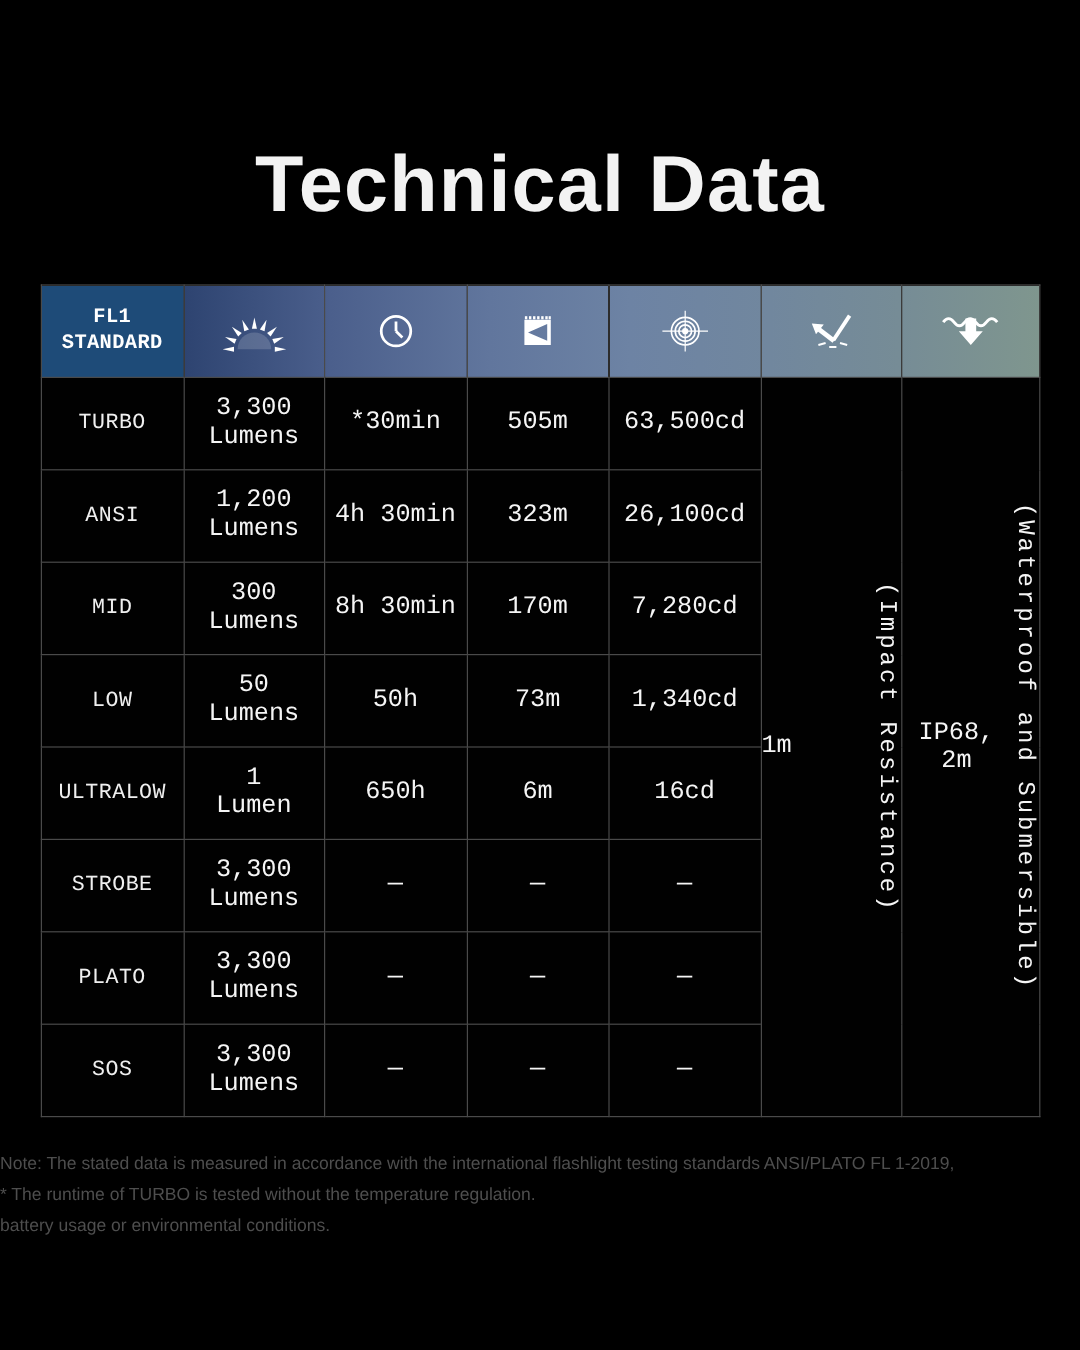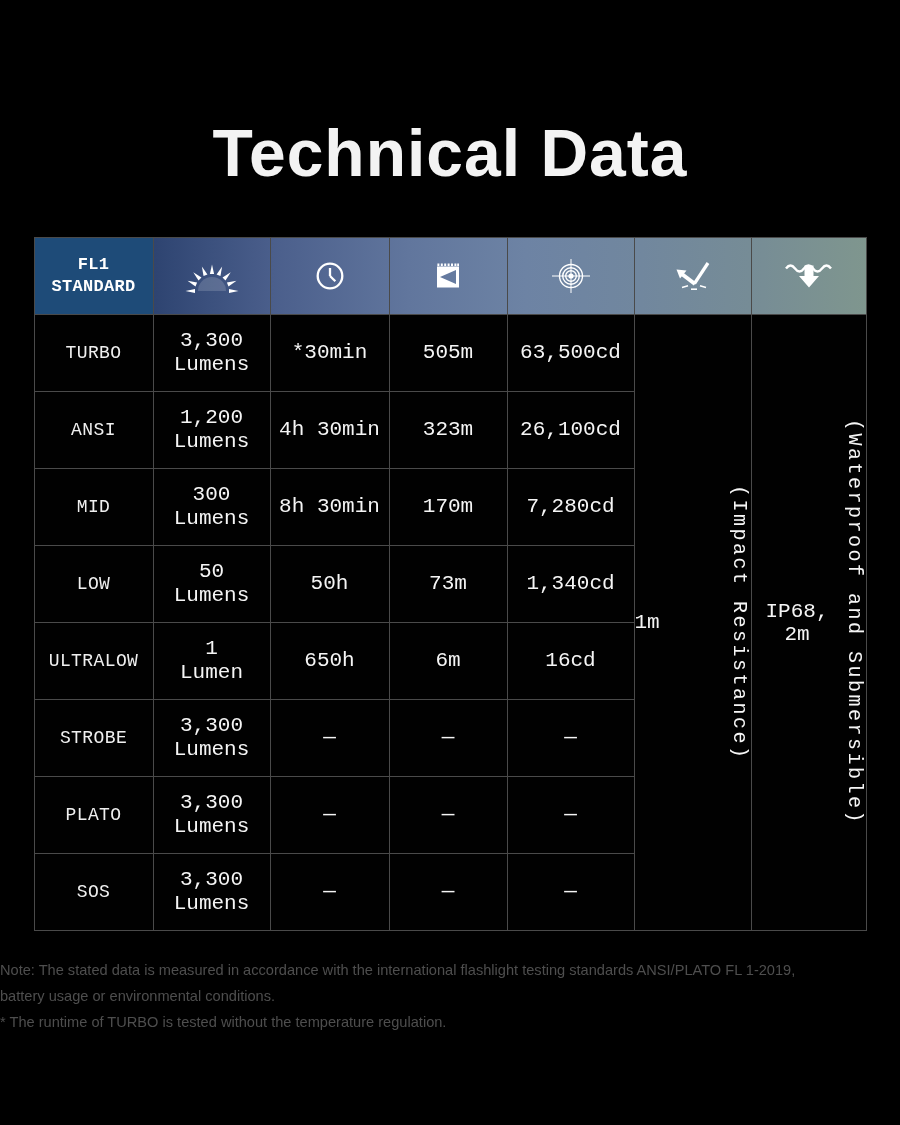--- a/index.html
+++ b/index.html
@@ -229,15 +229,15 @@
         <td class="val"><span>3,300</span><span class="unit-line">Lumens</span></td>
         <td class="val"><span>—</span></td>
         <td class="val"><span>—</span></td>
         <td class="val"><span>—</span></td>
       </tr>
     </tbody>
 </table>
 
 <div class="notes">
     <div class="note-line">Note: The stated data is measured in accordance with the international flashlight testing standards ANSI/PLATO FL 1-2019,</div>
+    <div class="note-line">* The runtime of TURBO is tested without the temperature regulation.</div>
     <div class="note-line">battery usage or environmental conditions.</div>
-    <div class="note-line">* The runtime of TURBO is tested without the temperature regulation.</div>
   </div>
 
 </body></html>

